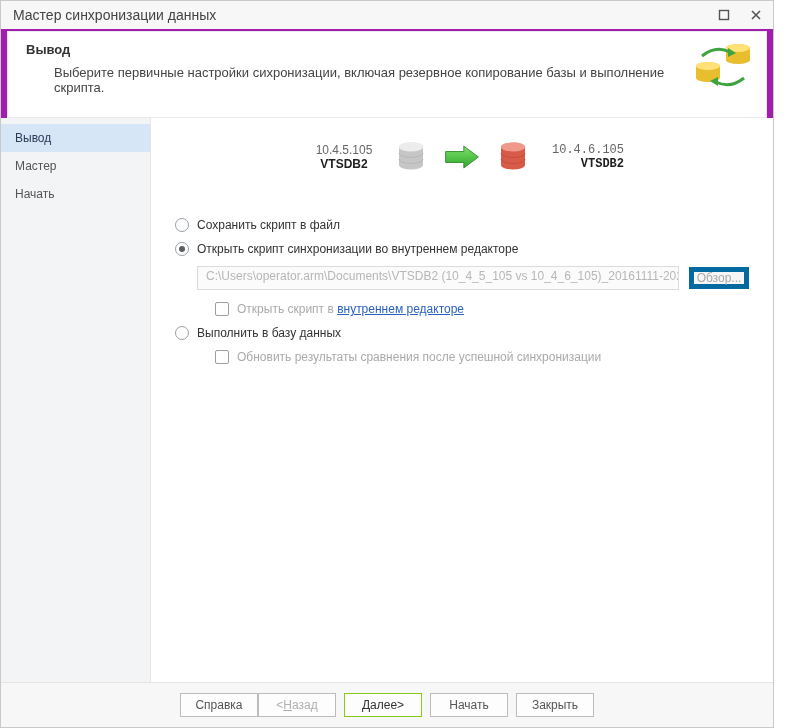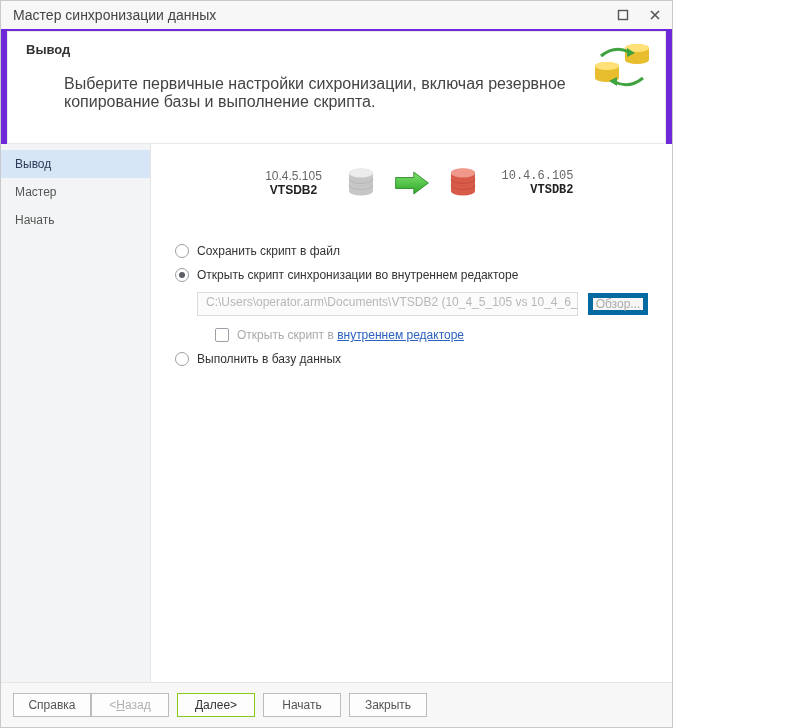--- a/index.html
+++ b/index.html
@@ -1,24 +1,24 @@
 <!DOCTYPE html>
 <html><head>
 <meta charset="utf-8">
 <style>
   * { box-sizing: border-box; }
   html, body { margin: 0; padding: 0; font-family: "Segoe UI", Tahoma, Arial, sans-serif; font-size: 12px; color: #333; background: #fff; }
-  .window { width: 673px; height: 728px; border: 1px solid #c9c9c9; display: flex; flex-direction: column; background: #6d28d9; }
+  .window { width: 774px; height: 728px; border: 1px solid #c9c9c9; display: flex; flex-direction: column; background: #a21caf; }
   .titlebar { display: flex; align-items: center; justify-content: space-between; padding: 6px 10px 6px 12px; background: #f7f7f7; }
   .title { font-size: 14px; color: #444; }
   .win-controls { display: flex; gap: 18px; align-items: center; }
   .win-btn { width: 14px; height: 14px; display: flex; align-items: center; justify-content: center; cursor: pointer; color: #555; }
   .header-panel { margin: 2px 6px 0 6px; border: 1px solid #e9e9e9; background: #fff; display: flex; justify-content: space-between; padding: 10px 14px 14px 18px; }
   .header-text h3 { margin: 0 0 4px 0; font-size: 13px; font-weight: 700; color: #333; }
-  .header-text p { margin: 18px; font-size: 16px; color: #444; padding-left: 20px; }
+  .header-text p { margin: 8px; font-size: 13px; color: #444; padding-left: 20px; }
   .header-icon { width: 58px; height: 46px; }
   .body { flex: 1; display: flex; min-height: 0; }
   .sidebar { width: 150px; background: #f3f4f5; border-right: 1px solid #e6e6e6; padding-top: 6px; }
   .side-item { padding: 7px 14px; color: #555; cursor: pointer; }
   .side-item.active { background: #d7e6f7; color: #2b3a55; }
   .content { flex: 1; padding: 20px 24px 10px 24px; background: #fff; overflow: auto; }
   .srcdst { display: flex; align-items: center; justify-content: center; gap: 18px; margin: 4px 0 46px 0; }
   .db-block { display: flex; align-items: center; gap: 10px; }
   .db-info { text-align: center; min-width: 88px; }
   .db-info .ip { color: #666; }
@@ -29,21 +29,21 @@
   .radio-row, .check-row { display: flex; align-items: center; gap: 8px; color: #333; }
   .radio, .check { width: 14px; height: 14px; border-radius: 50%; border: 1px solid #9aa0a6; display: inline-flex; align-items: center; justify-content: center; background: #fff; }
   .radio.selected::after { content: ""; width: 6px; height: 6px; border-radius: 50%; background: #5a5f66; display: block; }
   .check { border-radius: 2px; }
   .disabled-text { color: #aaa; }
   .path-row { display: flex; align-items: center; gap: 10px; margin: 0 0 2px 22px; }
   .path-input { flex: 1; max-width: 508px; height: 24px; border: 1px solid #dcdcdc; background: #fbfbfb; color: #b7b7b7; padding: 2px 8px; font-family: inherit; font-size: 12px; overflow: hidden; white-space: nowrap; text-overflow: clip; }
   .browse-btn { width: 60px; height: 22px; background: #f6f6f6; border: 5px solid #0369a1; color: #aaa; display: flex; align-items: center; justify-content: center; }
   .sub-indent { margin-left: 40px; }
   .link { color: #2b62c0; text-decoration: underline; }
-  .footer { display: flex; align-items: center; justify-content: flex-start; padding: 10px 12px; background: #f7f7f7; border-top: 1px solid #e5e5e5; }
+  .footer { display: flex; align-items: center; justify-content: center; padding: 10px 12px; background: #f7f7f7; border-top: 1px solid #e5e5e5; }
   .footer-left {}
   .footer-right { display: flex; gap: 8px; }
   .btn { min-width: 78px; height: 24px; padding: 0 12px; background: #fdfdfd; border: 1px solid #bcbcbc; display: inline-flex; align-items: center; justify-content: center; color: #555; cursor: pointer; font-family: inherit; font-size: 12px; }
   .btn:disabled, .btn.disabled { color: #b0b0b0; cursor: default; }
   .btn.primary { border: 1px solid #84cc16; color: #333; }
   .underline-letter { text-decoration: underline; }
 </style>
 </head>
 <body>
 
@@ -158,20 +158,24 @@
           <span class="disabled-text">
             <span>Открыть скрипт в </span><span class="link">внутреннем редакторе</span>
           </span>
         </div>
 
         <div class="radio-row">
           <span class="radio"></span>
           <span>Выполнить в базу данных</span>
         </div>
 
+        <div class="check-row sub-indent" style="margin-left:40px;">
+          <span class="check"></span>
+          <span class="disabled-text">Обновить результаты сравнения после успешной синхронизации</span>
+        </div>
       </div>
     </div>
   </div>
 
   <div class="footer">
     <div class="footer-left">
       <button class="btn">
           <span>Справка</span>
         </button>
     </div>

